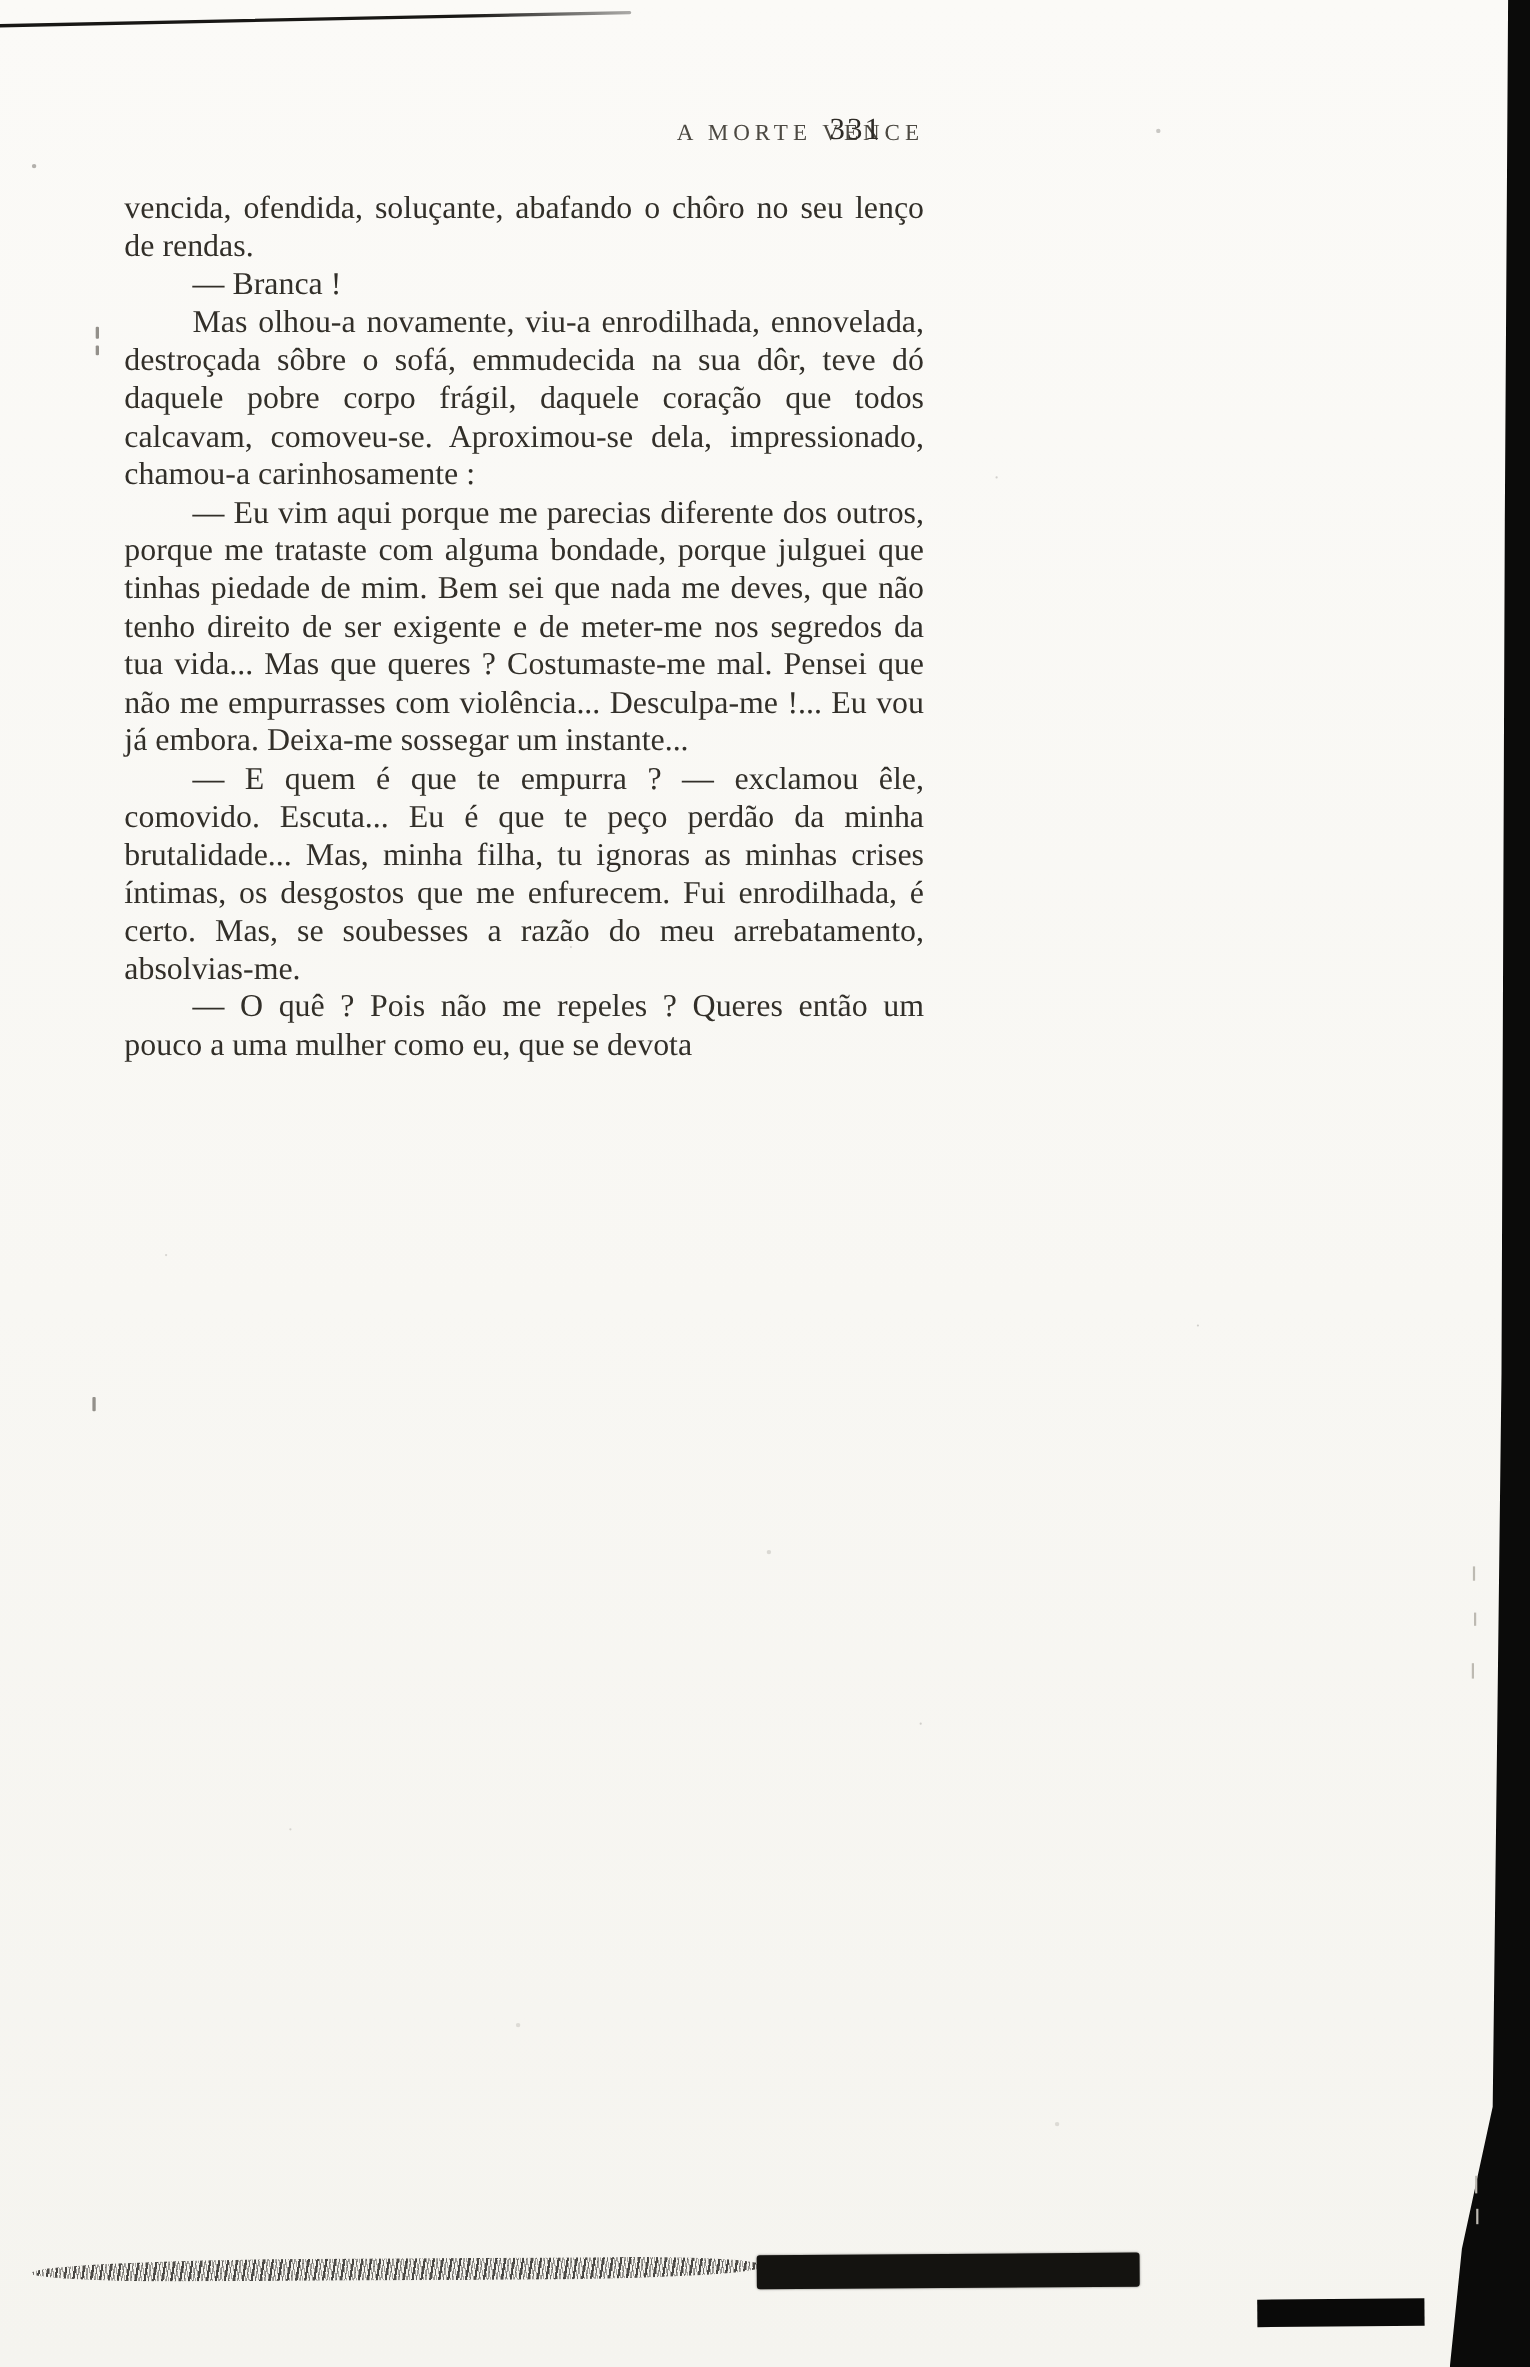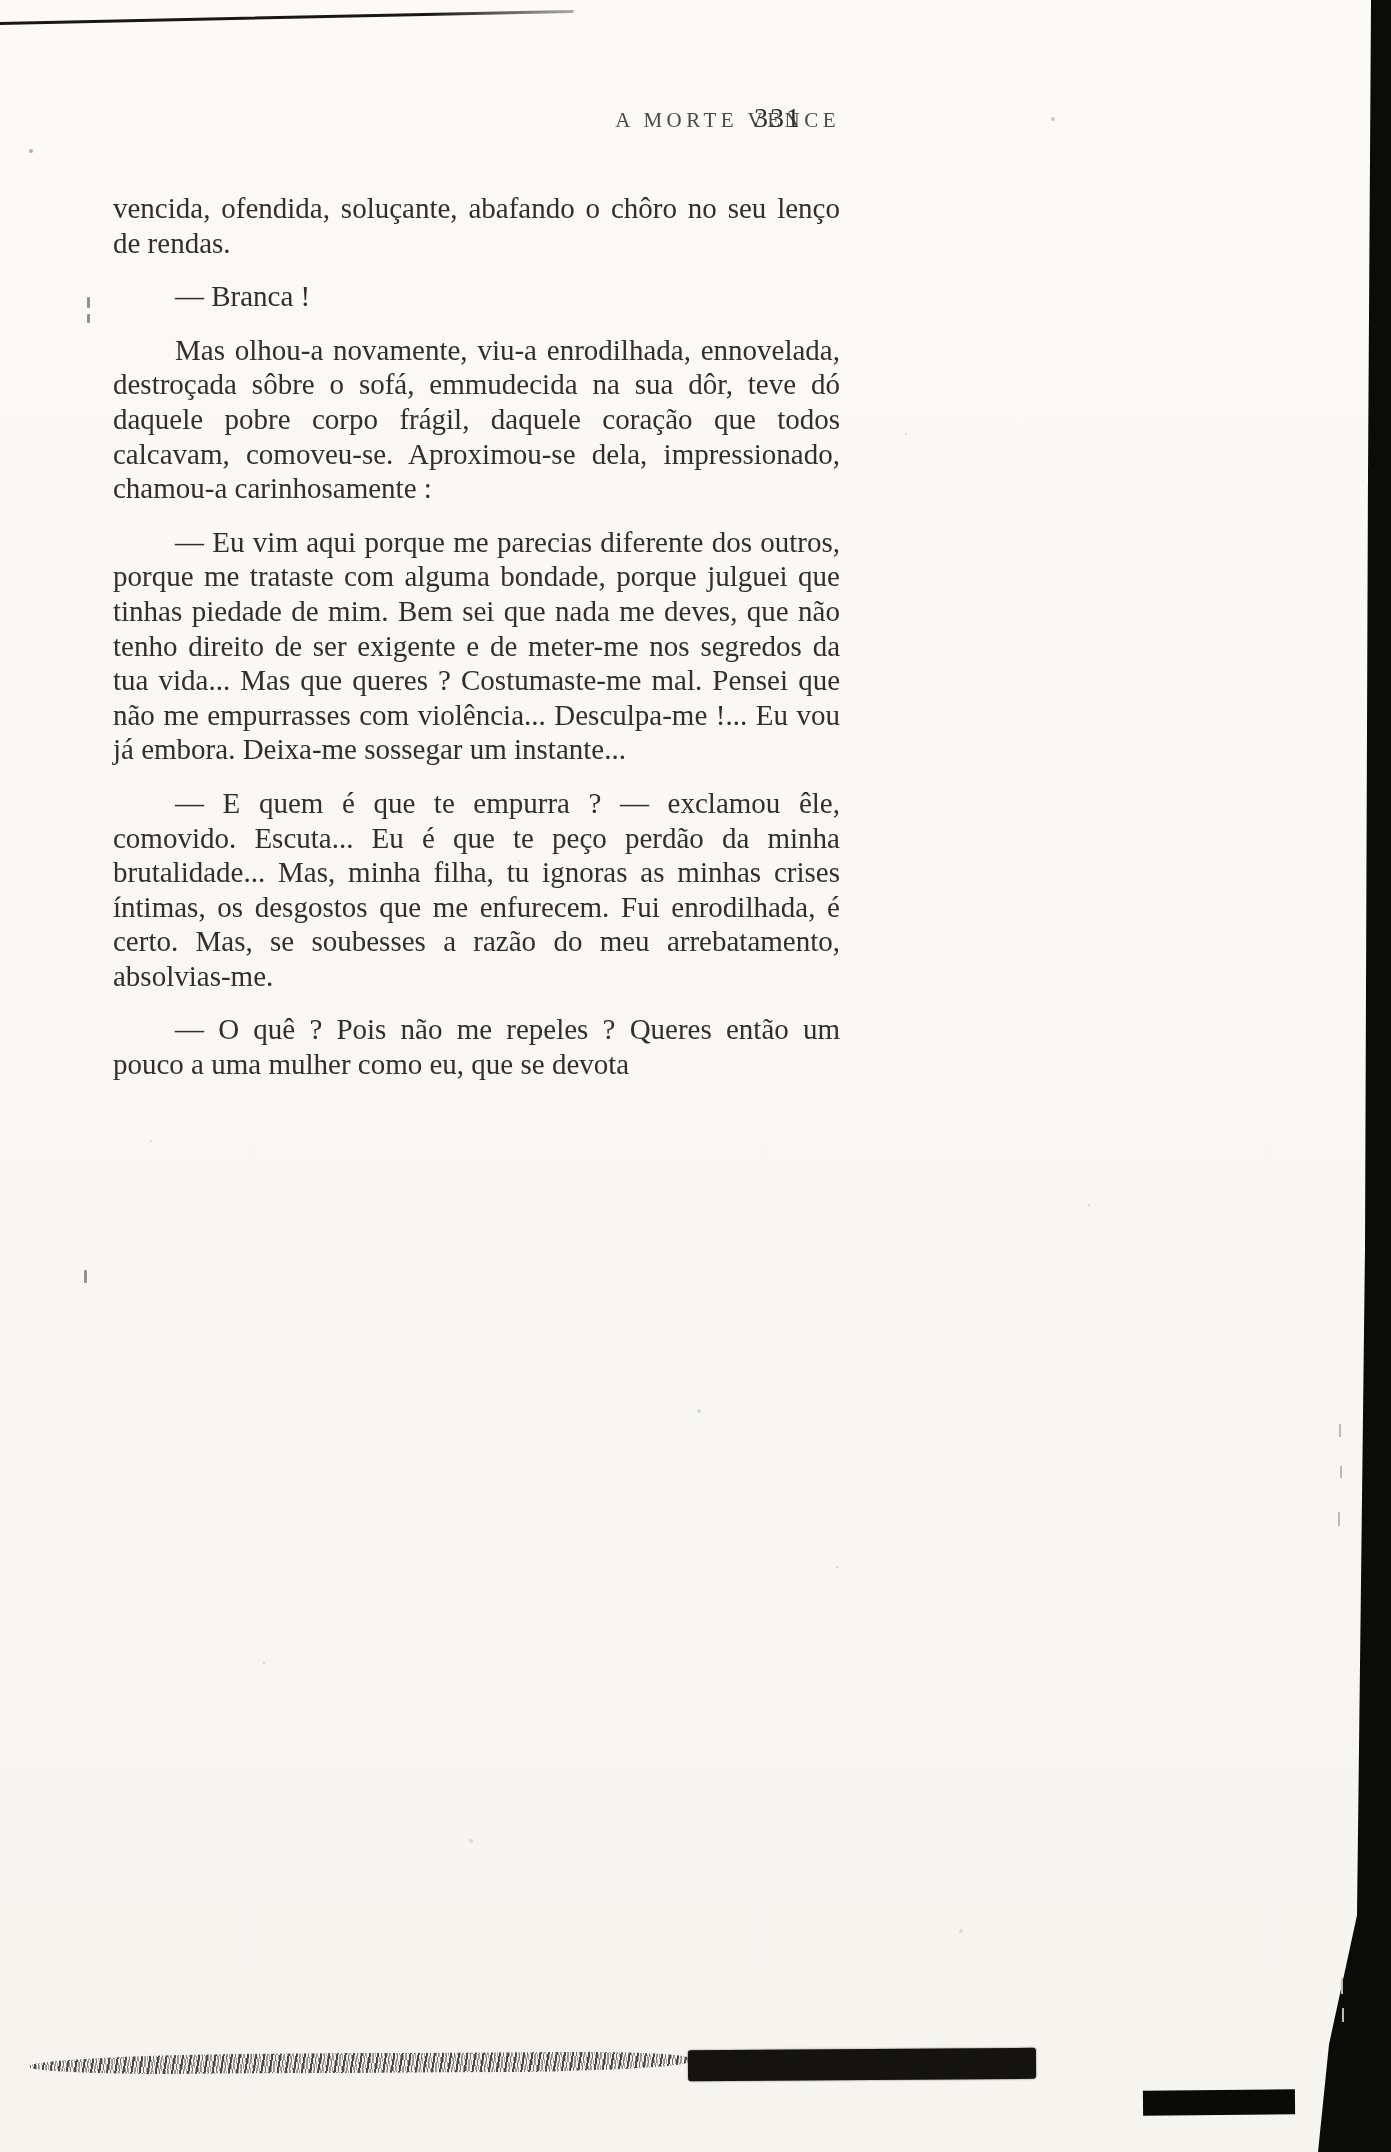--- a/index.html
+++ b/index.html
@@ -31,21 +31,21 @@
     color:#2e2b26;
   }
 
   
   .text-block {
     position:absolute; left:113px; top:172px; width:727px;
     color:#322f29;
     font-size:29px; line-height:34.6px;
     text-align:justify;
   }
-  .para { text-indent:62px;margin-top:19px; }
+  .para { text-indent:62px; }
   .para.no-indent { text-indent:0; }
 
   
   .edge-right {
     position:absolute; top:0; right:0; width:100px; height:2152px;
     background:#0b0b0a;
     clip-path:polygon(80% 0%, 100% 0%, 100% 100%, 27% 100%, 38% 95%, 66% 89%, 74% 58%, 77% 22%);
   }
   .edge-top-line {
     position:absolute; left:-4px; top:22px; width:578px; height:3px;

